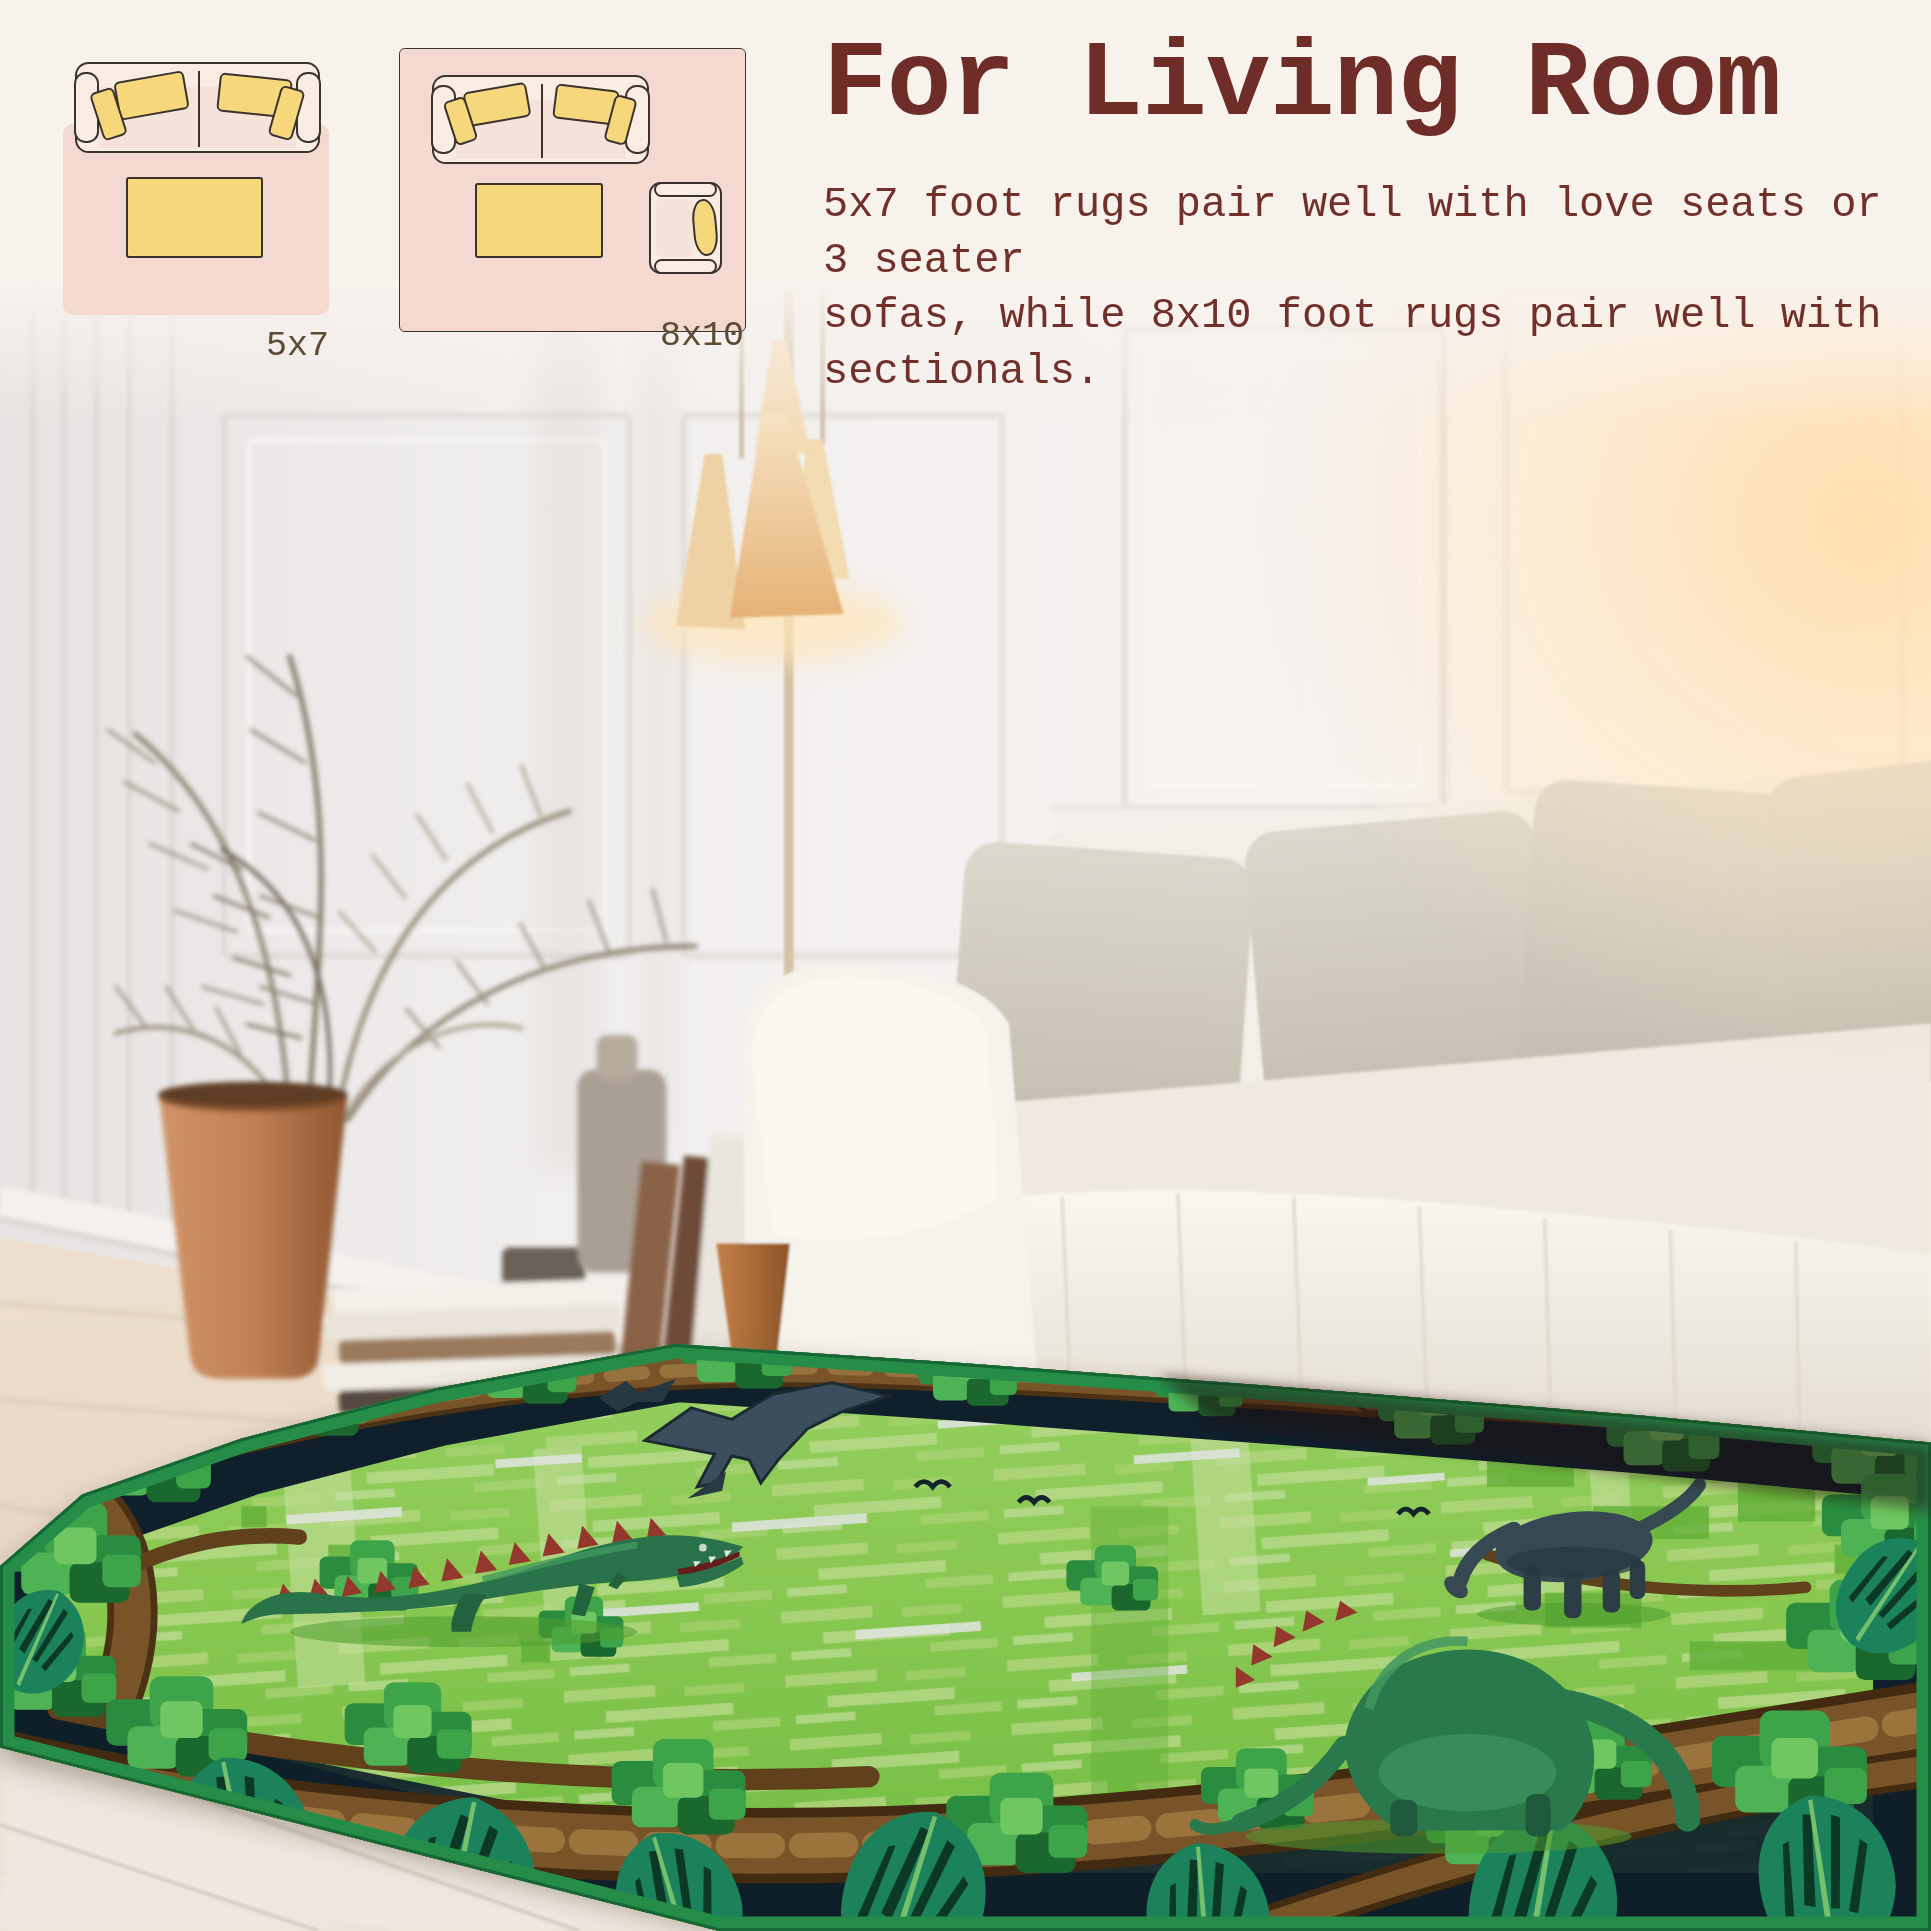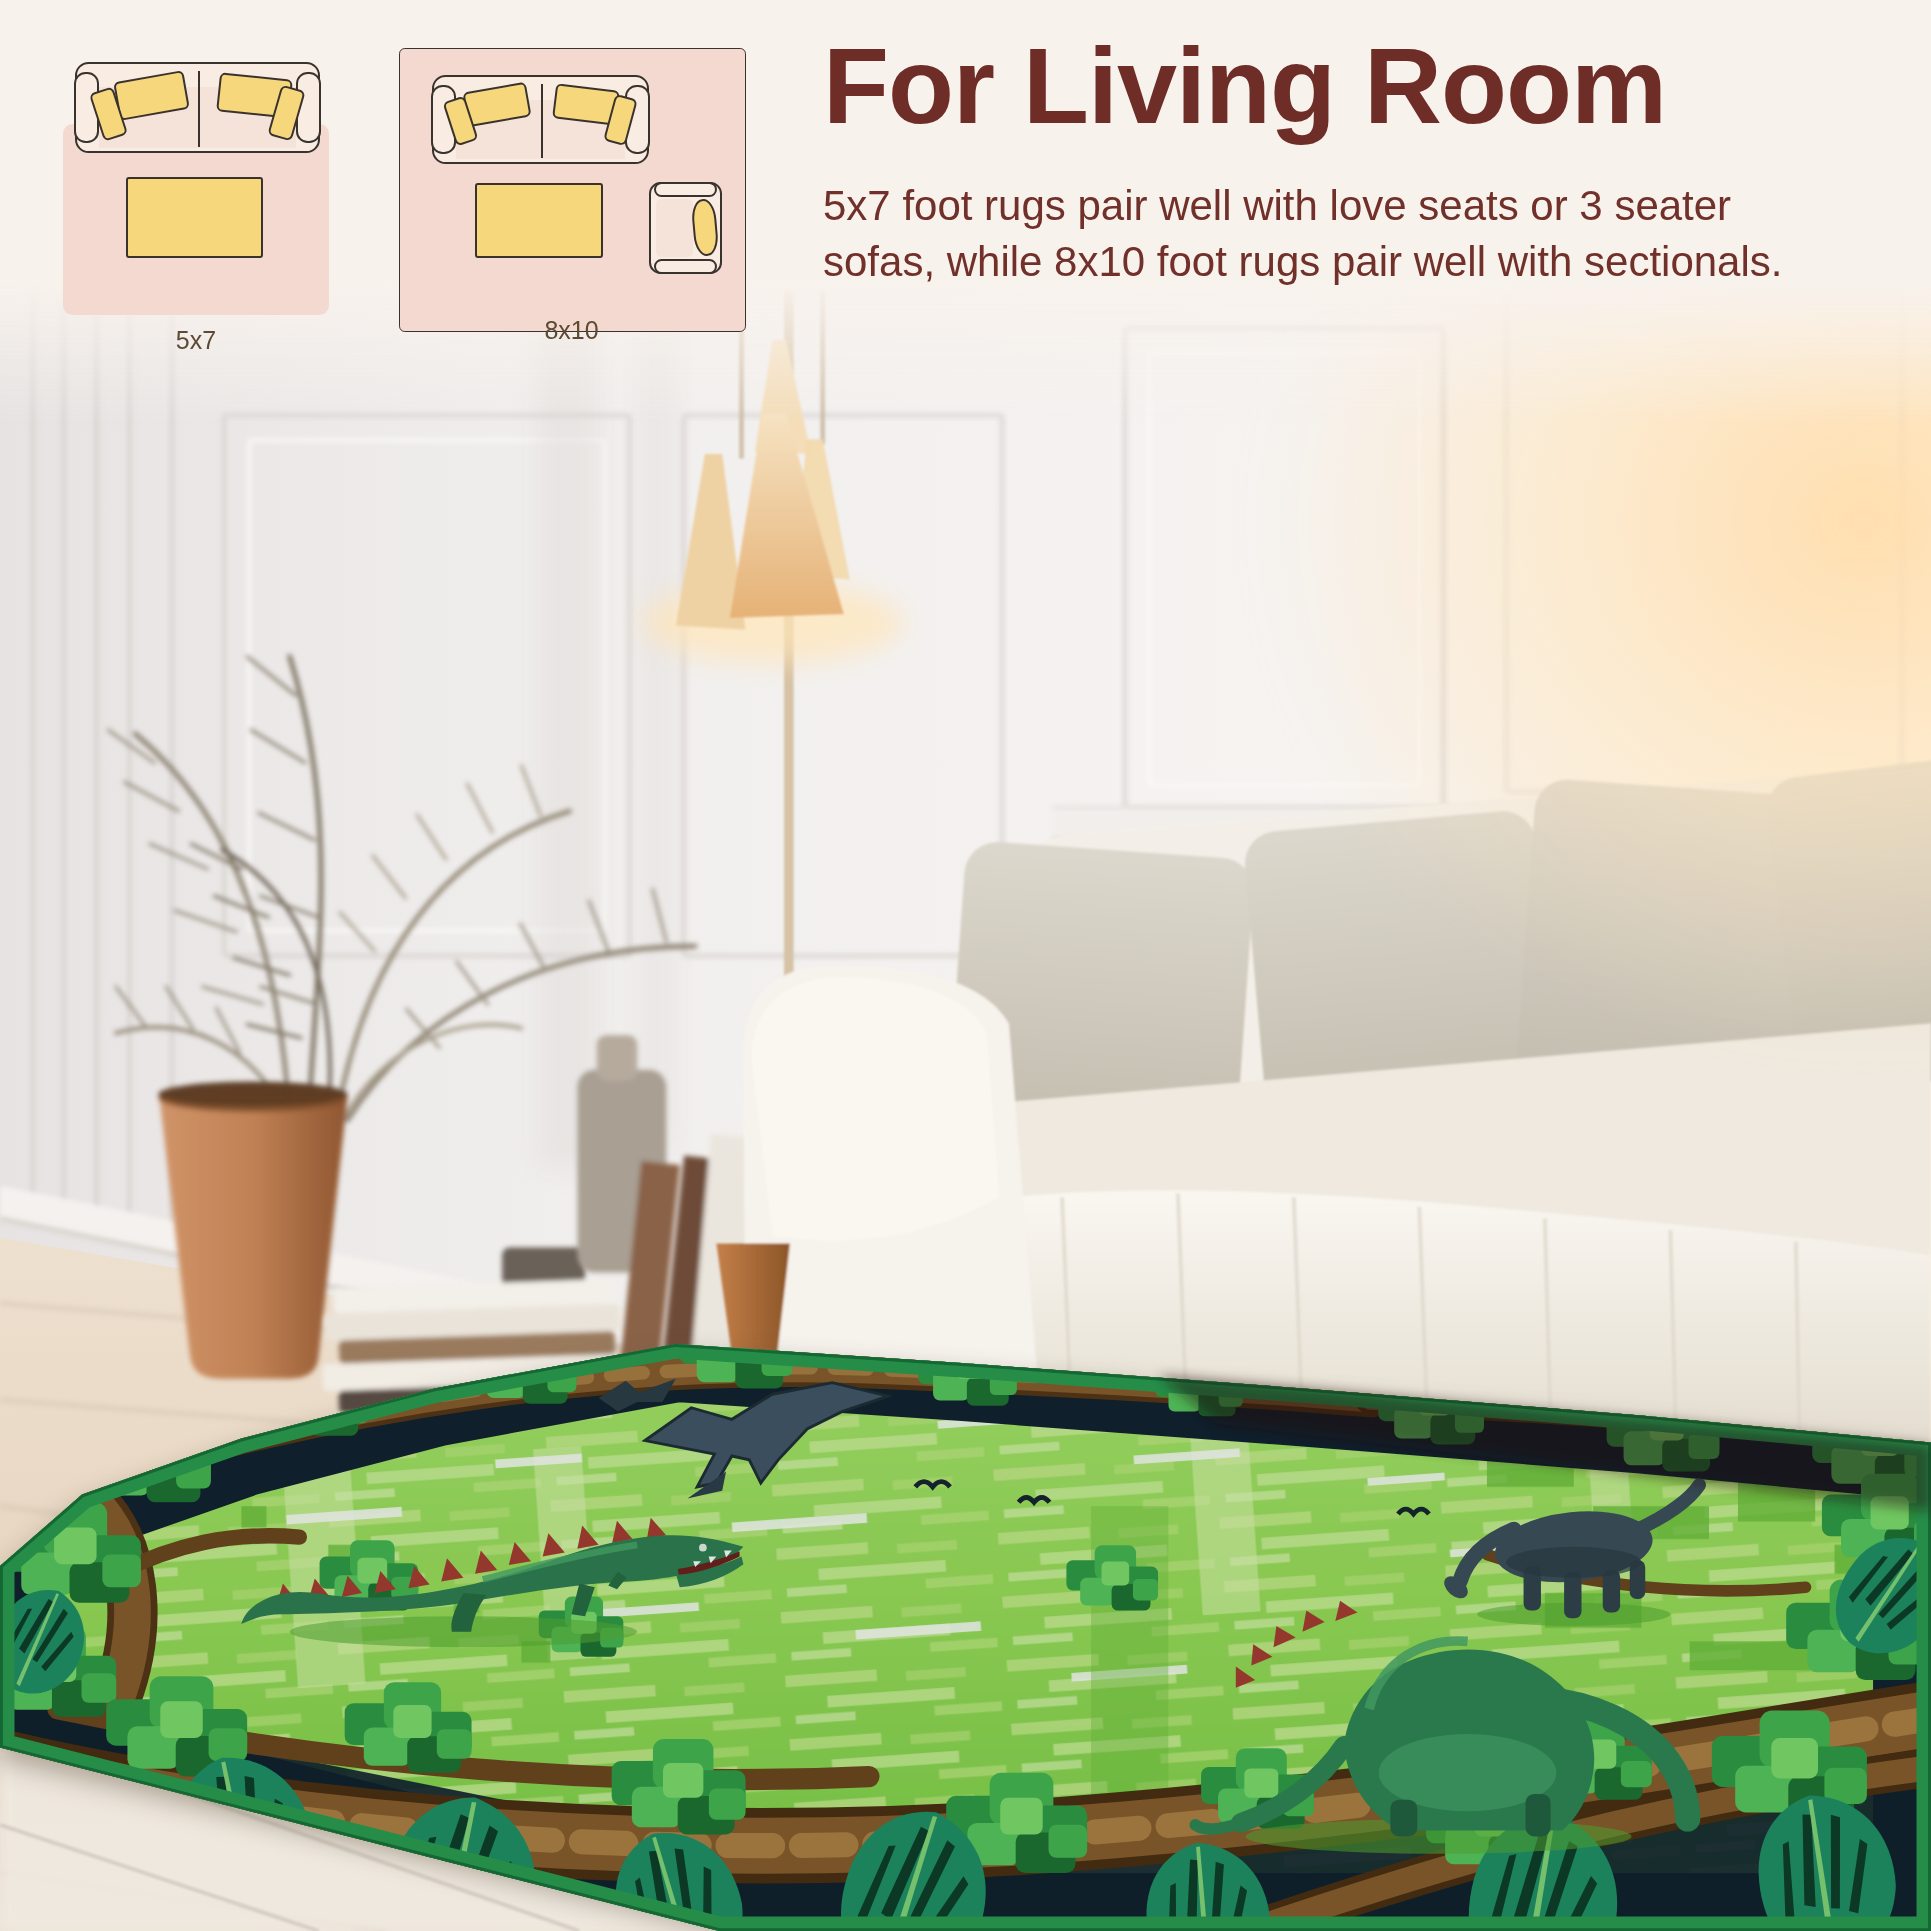--- a/index.html
+++ b/index.html
@@ -1,28 +1,28 @@
 <!DOCTYPE html>
 <html><head>
 <meta charset="utf-8">
 <style>
   html,body{margin:0;padding:0;}
   body{background:#f8f2ed;font-family:"Liberation Sans",sans-serif;}
-  .canvas{position:relative;width:1931px;height:1931px;overflow:hidden;background:#f9a8d4;}
+  .canvas{position:relative;width:1931px;height:1931px;overflow:hidden;background:#f9a8d4;font-family:Liberation Mono, monospace;}
   .photo-svg{position:absolute;left:0;top:0;width:1931px;height:1931px;}
   .banner{position:absolute;left:0;top:0;width:1931px;height:425px;
     background:linear-gradient(180deg,#f8f2ed 0%,#f8f2ed 66%,rgba(248,242,237,0) 100%);}
   .headline{position:absolute;left:823px;top:29px;width:1101px;}
   .title{font-size:108px;font-weight:700;color:#6f2d27;line-height:1.05;letter-spacing:-1px;}
   .desc{margin-top:36px;font-size:42px;font-weight:400;color:#71302a;line-height:1.32;white-space:pre-line;}
   
   .diagram{position:absolute;}
   .d-rug{position:absolute;background:#f3d9cf;border-radius:9.7px;}
   .d-rug.bordered{border:1.9px solid #3a332d;}
-  .d-label{position:absolute;text-align:center;font-size:25px;color:#5d4a33;}
+  .d-label{position:absolute;text-align:right;font-size:35px;color:#5d4a33;}
   .tsofa{position:absolute;background:#f8ece3;border:2.9px solid #3a332d;border-radius:13.5px;box-sizing:border-box;}
   .tsofa .back{position:absolute;left:21px;right:21px;top:0;height:27%;border-bottom:2.9px solid #3a332d;}
   .tsofa .seat{position:absolute;left:22px;right:22px;top:27%;bottom:2.9px;background:#f5e2d8;}
   .tsofa .divider{position:absolute;left:50%;top:8%;bottom:3.9px;width:0;border-left:2.9px solid #3a332d;}
   .tsofa .arm{position:absolute;top:7.7px;bottom:7.7px;width:25px;background:#f8ece3;border:2.9px solid #3a332d;border-radius:11.6px;box-sizing:border-box;}
   .arm.l{left:-2.9px;} .arm.r{right:-2.9px;}
   .pillow{position:absolute;background:#f6d77c;border:2.9px solid #3a332d;border-radius:5.8px;box-sizing:border-box;}
   .achair{position:absolute;background:#f8ece3;border:2.9px solid #3a332d;border-radius:11.6px;box-sizing:border-box;}
   .achair .a-arm{position:absolute;left:2.9px;right:2.9px;height:14.5px;background:#f8ece3;border:2.9px solid #3a332d;border-radius:7.7px;box-sizing:border-box;}
   .a-arm.t{top:-1.9px;} .a-arm.b{bottom:-1.9px;}

